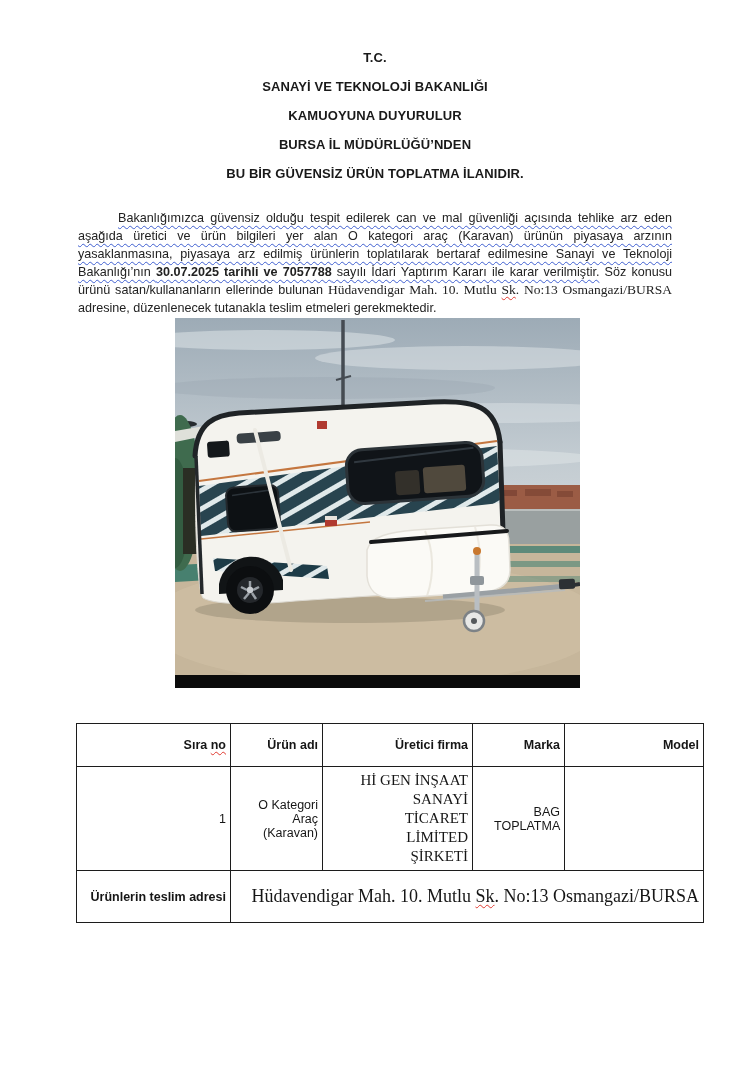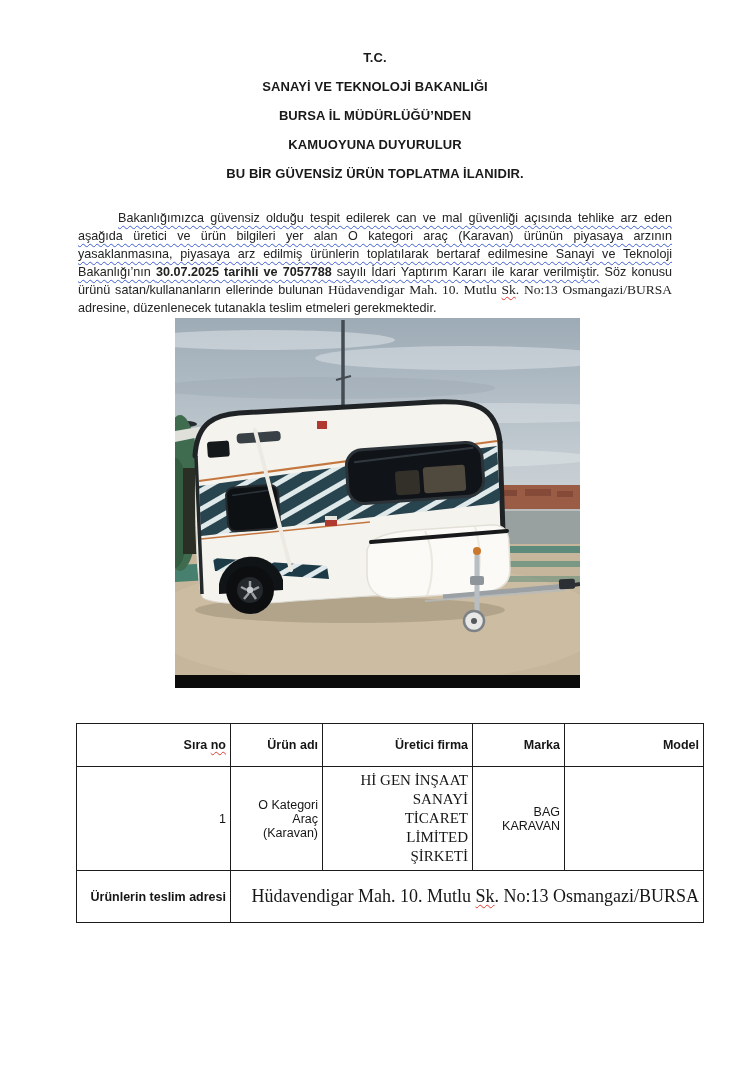--- a/index.html
+++ b/index.html
@@ -78,22 +78,22 @@
   .addr{font-family:"Liberation Serif", serif;font-size:18px;}
 </style>
 </head>
 <body>
 
 <div class="page">
 
   <div class="doc-header">
     <div class="t-line">T.C.</div>
     <div class="t-line">SANAYİ VE TEKNOLOJİ BAKANLIĞI</div>
+    <div class="t-line">KAMUOYUNA DUYURULUR</div>
     <div class="t-line">BURSA İL MÜDÜRLÜĞÜ’NDEN</div>
-    <div class="t-line">KAMUOYUNA DUYURULUR</div>
     <div class="t-line">BU BİR GÜVENSİZ ÜRÜN TOPLATMA İLANIDIR.</div>
   </div>
 
   <p class="notice"><span class="indent"></span><span class="u-blue">Bakanlığımızca güvensiz olduğu tespit edilerek can ve mal güvenliği açısında tehlike arz eden aşağıda üretici ve ürün bilgileri yer alan O kategori araç (Karavan)  ürünün piyasaya arzının yasaklanmasına, piyasaya arz edilmiş ürünlerin toplatılarak bertaraf edilmesine Sanayi ve Teknoloji Bakanlığı’nın </span><span class="u-blue bold">30.07.2025 tarihli ve 7057788</span><span class="u-blue"> sayılı İdari Yaptırım Kararı ile karar verilmiştir.</span><span> Söz konusu ürünü satan/kullananların ellerinde bulunan </span><span class="serif">Hüdavendigar Mah. 10. Mutlu </span><span class="serif sq-red">Sk</span><span class="serif">. No:13 Osmangazi/BURSA</span><span> adresine, düzenlenecek tutanakla teslim etmeleri gerekmektedir.</span></p>
 
   <div class="photo-wrap">
     <svg viewBox="0 0 405 370" xmlns="http://www.w3.org/2000/svg">
       <defs>
         <linearGradient id="sky" x1="0" y1="0" x2="0" y2="1">
           <stop offset="0" stop-color="#9dabb6"></stop>
@@ -239,21 +239,21 @@
       <td><span>Sıra </span><span class="sq-red">no</span></td>
       <td>Ürün adı</td>
       <td>Üretici firma</td>
       <td>Marka</td>
       <td>Model</td>
     </tr>
     <tr class="datarow">
       <td>1</td>
       <td><span class="cell-mid">O Kategori Araç (Karavan)</span></td>
       <td><span class="uretici">Hİ GEN İNŞAAT SANAYİ TİCARET LİMİTED ŞİRKETİ</span></td>
-      <td><span class="cell-narrow">BAG KARAVAN</span></td>
+      <td><span class="cell-narrow">BAG TOPLATMA</span></td>
       <td></td>
     </tr>
     <tr class="addrrow">
       <td class="lbl">Ürünlerin teslim adresi</td>
       <td colspan="4" class="addr"><span>Hüdavendigar Mah. 10. Mutlu </span><span class="sq-red">Sk</span><span>. No:13 Osmangazi/BURSA</span></td>
     </tr>
   </tbody>
     </table>
 
 </div>

